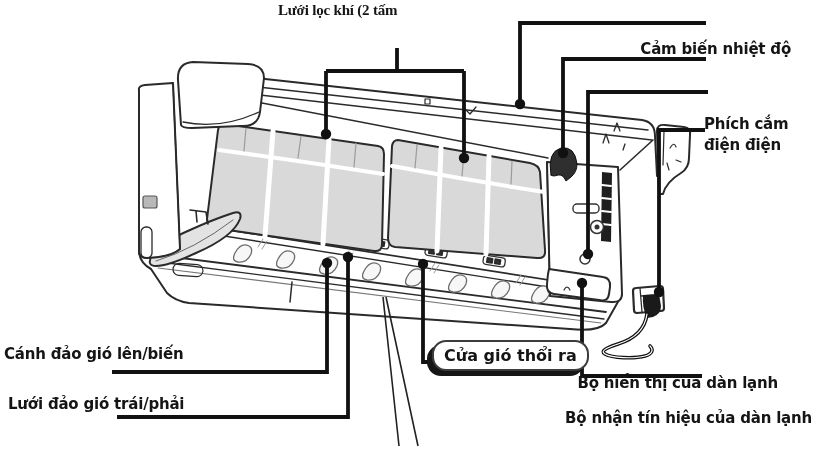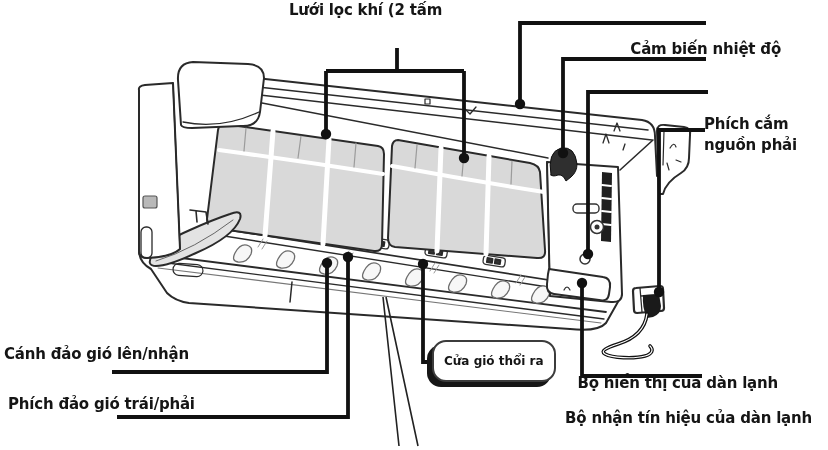--- a/index.html
+++ b/index.html
@@ -6,27 +6,27 @@
   .stage{
     position:relative;width:828px;height:450px;background:#fff;overflow:hidden;
     font-family:"DejaVu Sans","Liberation Sans",sans-serif;
   }
   .stage svg{position:absolute;left:0;top:0;}
   .lbl{
     position:absolute;
     font-weight:700;font-size:15px;line-height:1.28;letter-spacing:-0.2px;
     color:#151515;white-space:nowrap;
   }
-  .lbl.center{text-align:center;}
+  .lbl.center{text-align:left;font-family:Liberation Serif, serif;}
   .outlet-box{
     position:absolute;left:432px;top:340px;
     background:#fff;border:2.5px solid #3c3c3c;border-radius:14px;
     box-shadow:-5px 5px 0 #161616;
-    padding:12px 10px;
-    font-weight:700;font-size:12px;color:#151515;white-space:nowrap;
+    padding:4px 10px;
+    font-weight:700;font-size:16px;color:#151515;white-space:nowrap;
   }
 </style>
 </head>
 <body>
 
 <div class="stage">
 
   <svg width="828" height="450" viewBox="0 0 828 450">
     <defs>
       <path id="blade" d="M0,0 q6,-11 14,-7 q4,2 2,8 q-4,9 -13,8 q-7,-1 -3,-9 z"></path>
@@ -184,31 +184,31 @@
     <g stroke="#222" stroke-width="1.6" fill="none">
       <path d="M383,297 L399,446 M386,297 L418,446"></path>
     </g>
   </svg>
 
   <div class="lbl center" style="left:278px;top:1px;width:175px;">
     <span>Lưới lọc khí (2 tấm</span><br>
   </div>
 
 
-  <div class="lbl" style="right:47px;top:40px;">Cảm biến nhiệt độ</div>
+  <div class="lbl" style="right:37px;top:40px;">Cảm biến nhiệt độ</div>
 
 
   <div class="lbl" style="left:704px;top:114px;line-height:21px;">
     <span>Phích cắm</span><br>
-    <span>nguồn phải</span>
+    <span>điện điện</span>
   </div>
 
-  <div class="lbl" style="left:4px;top:345px;">Cánh đảo gió lên/nhận</div>
-
-  <div class="lbl" style="left:8px;top:395px;">Phích đảo gió trái/phải</div>
+  <div class="lbl" style="left:4px;top:345px;">Cánh đảo gió lên/biến</div>
+
+  <div class="lbl" style="left:8px;top:395px;">Lưới đảo gió trái/phải</div>
 
   <div class="outlet-box">Cửa gió thổi ra</div>
 
   <div class="lbl" style="right:50px;top:374px;">Bộ hiển thị của dàn lạnh</div>
 
   <div class="lbl" style="right:16px;top:409px;">Bộ nhận tín hiệu của dàn lạnh</div>
 
 </div>
 
 </body></html>

